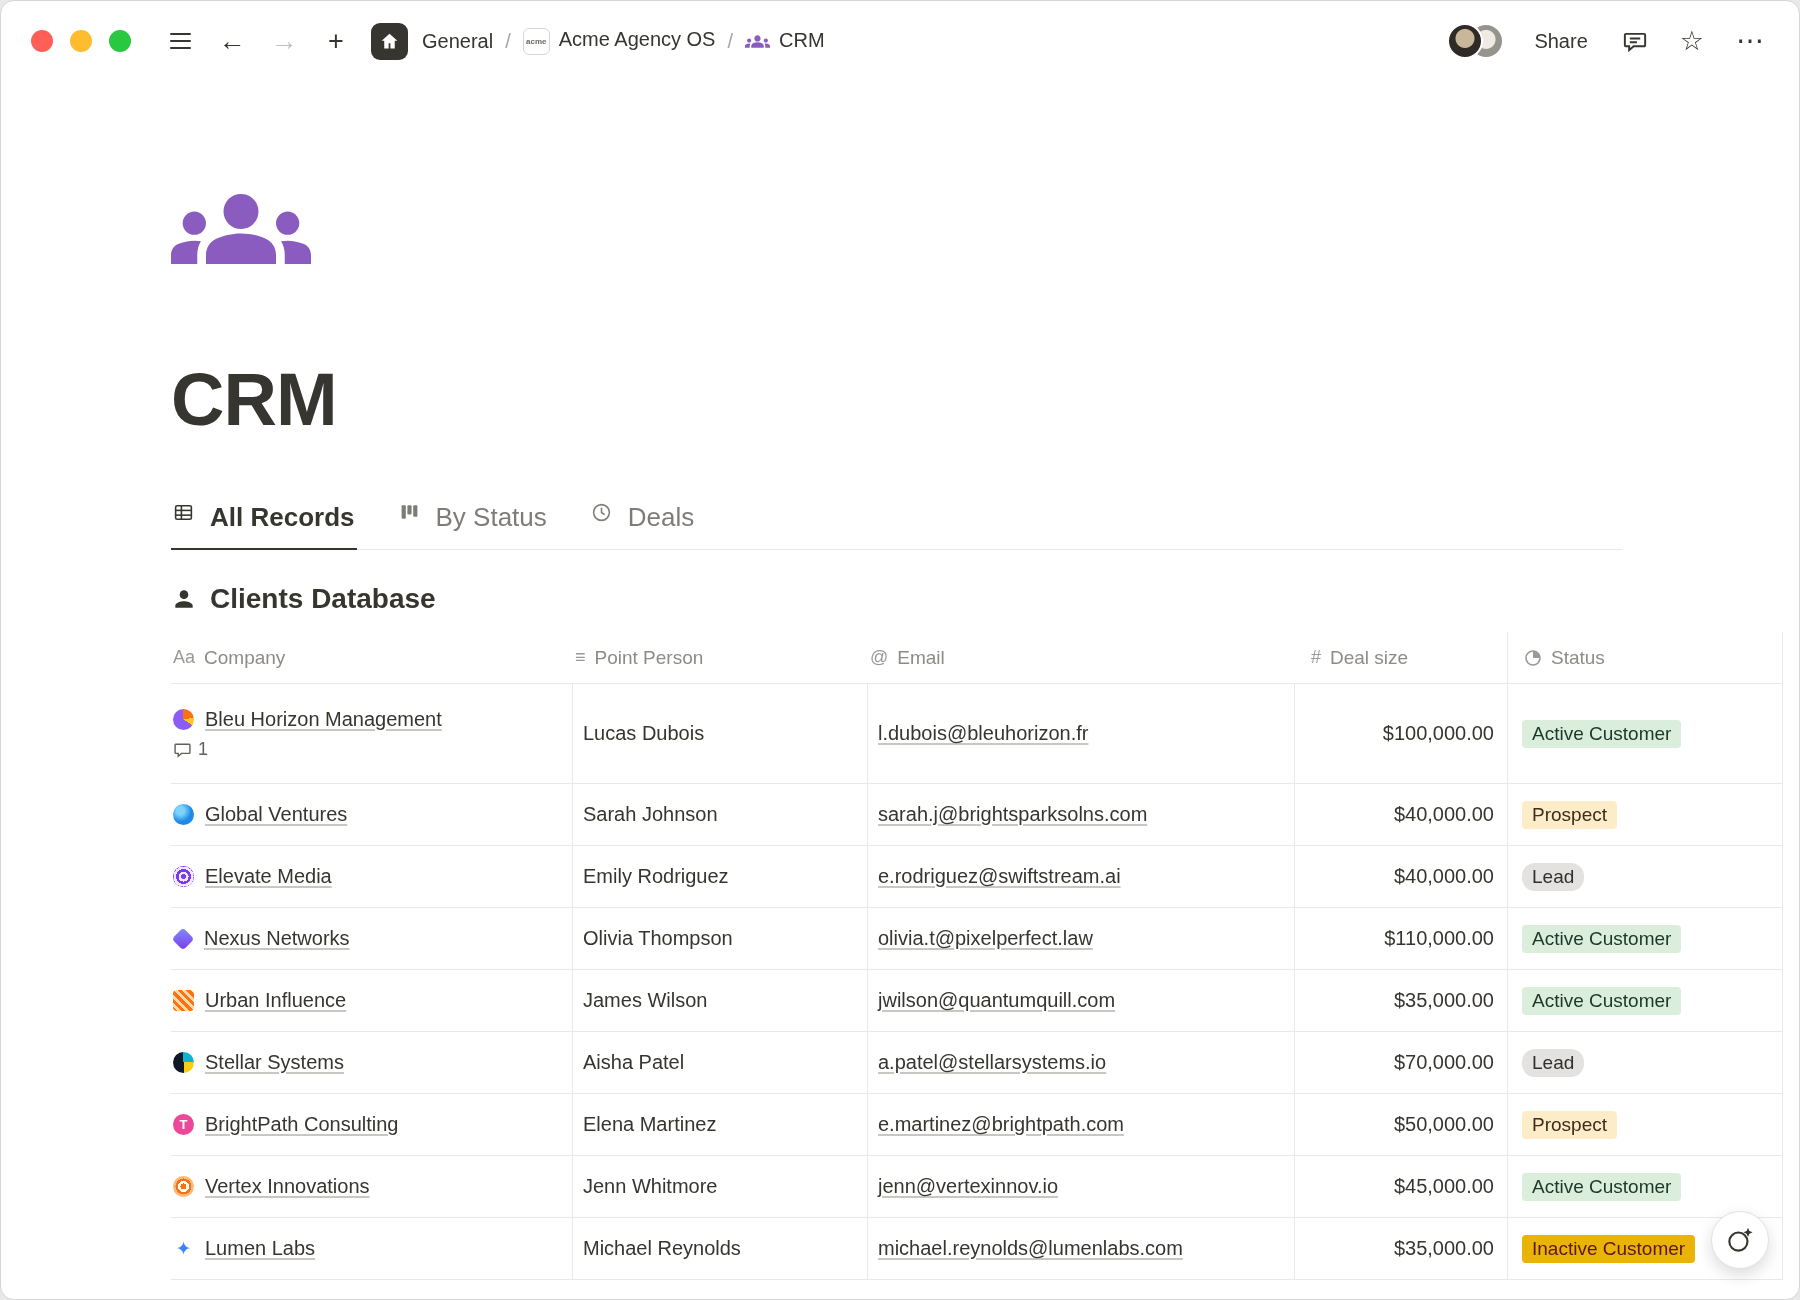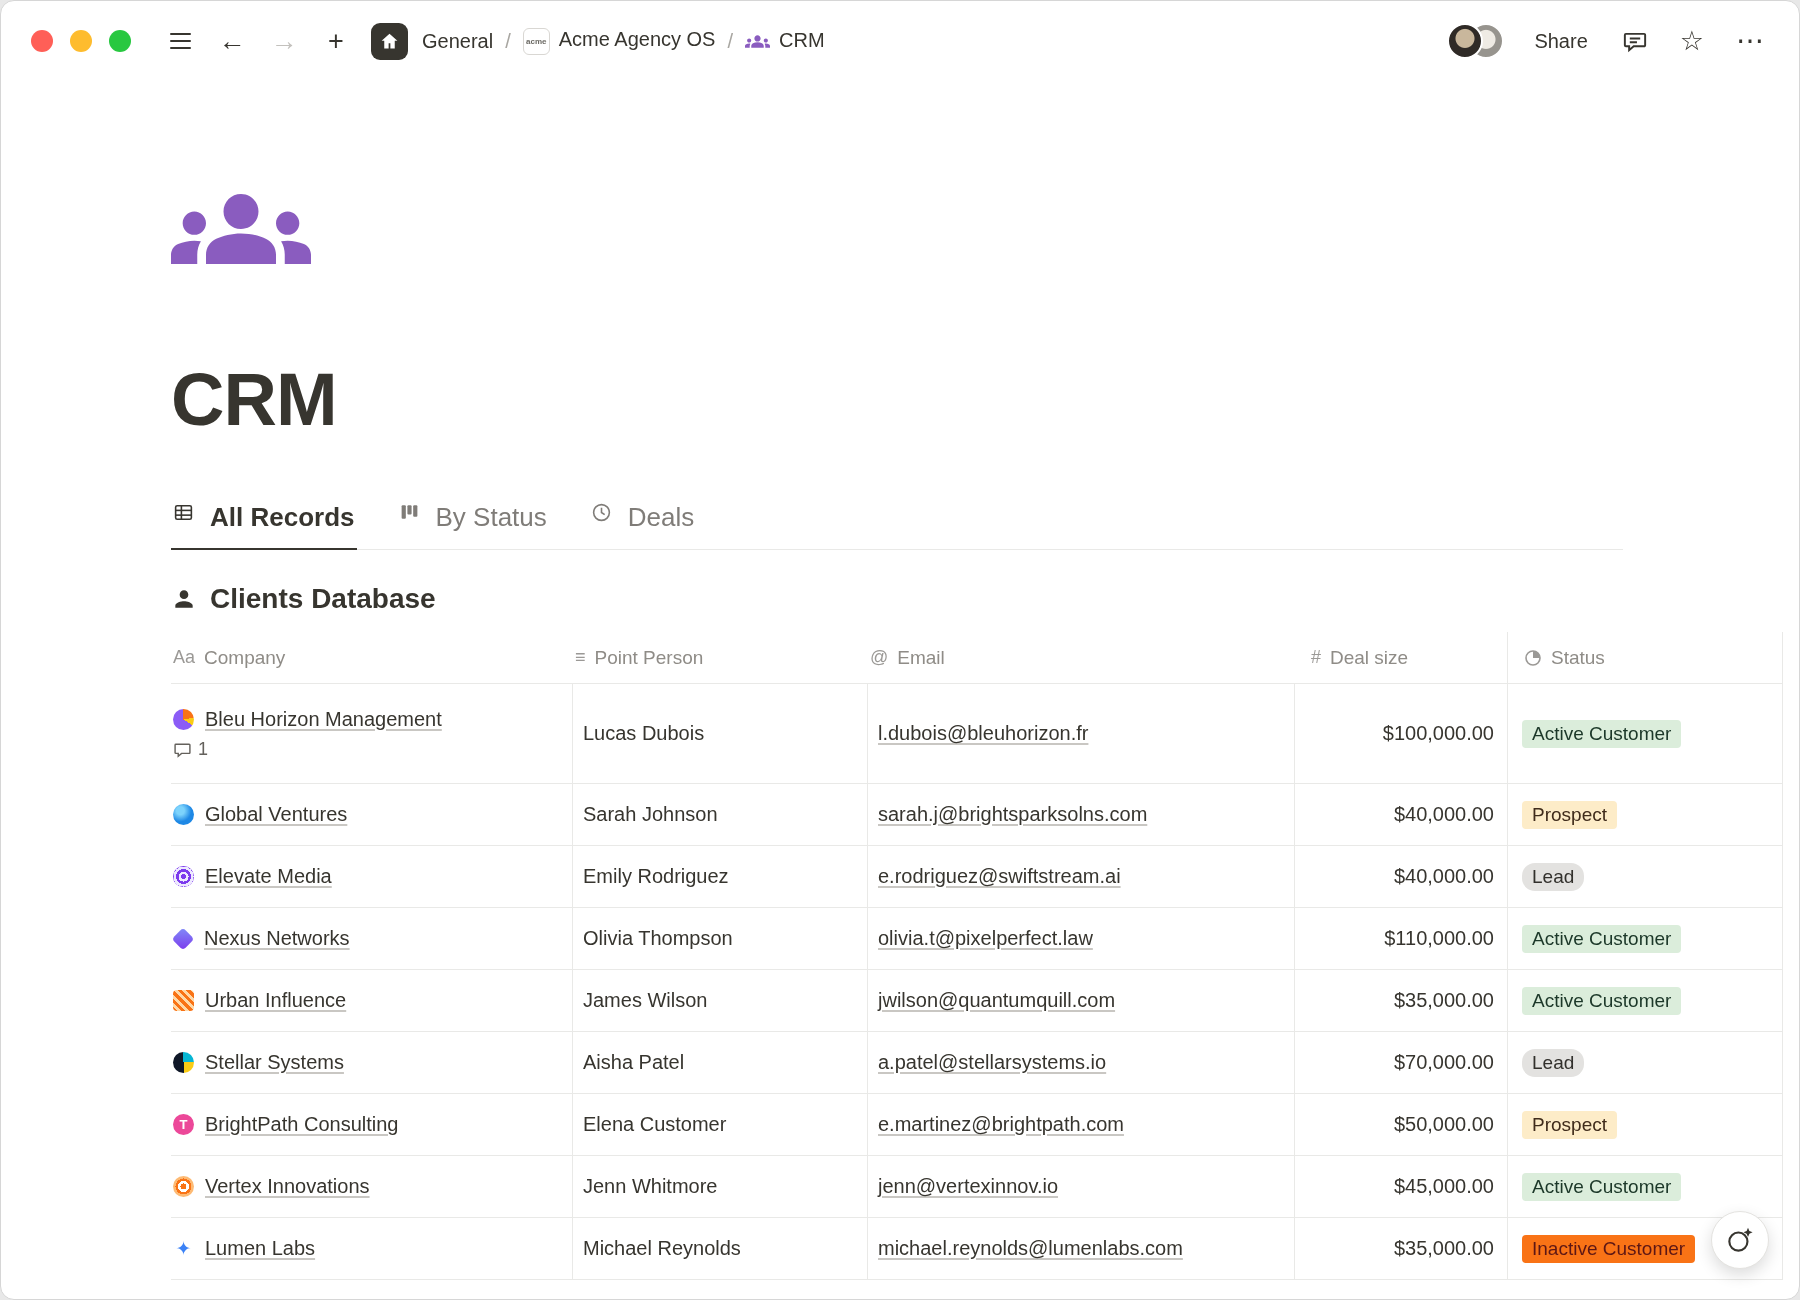--- a/index.html
+++ b/index.html
@@ -88,21 +88,21 @@
   .clink { color:#37352F; font-weight:500; text-decoration:underline; text-decoration-color:#C9C7C3;
     text-underline-offset:3px; cursor:pointer; }
   .elink { color:#37352F; text-decoration:underline; text-decoration-color:#C9C7C3;
     text-underline-offset:3px; cursor:pointer; }
   .c-deal { justify-content:flex-end; padding-right:13px; }
   .c-status { padding-left:14px; }
   .badge { padding:3px 10px; border-radius:4px; font-size:19px; white-space:nowrap; }
   .b-green  { background:#DBEDDB; color:#1C3829; }
   .b-yellow { background:#FDECC8; color:#402C1B; }
   .b-gray   { background:#E3E2E0; color:#32302C;border-radius:13px; }
-  .b-red    { background:#f97316; color:#5D1715; }
+  .b-red    { background:#eab308; color:#5D1715; }
 
   .comment { display:flex; align-items:center; gap:6px; color:#64615C; font-size:18px; cursor:pointer; }
   .comment svg { width:19px; height:19px; }
 
   
   .ic-pie     { border-radius:50%; background:conic-gradient(#F97316 0 22%, #FACC15 22% 34%, #8B5CF6 34% 100%); }
   .ic-globe   { border-radius:50%; background:radial-gradient(circle at 35% 32%, #7DD3FC 0 4px, #1E88E5 11px); }
   .ic-spiral  { border-radius:50%; background:repeating-radial-gradient(circle at 50% 50%, #7C3AED 0 2.5px, #EDE9FE 2.5px 5px); }
   .ic-nexus   { width:16px !important; height:16px !important; margin:2px; border-radius:4px;
                 background:linear-gradient(135deg,#818CF8,#7C3AED); transform:rotate(45deg); }
@@ -374,21 +374,21 @@
           </div>
       </div>
 
       <div class="trow grid-cols">
         <div class="cell c-company">
           <div class="company-line">
             <span class="cicon ic-bright"></span>
             <a class="clink">BrightPath Consulting</a>
           </div>
         </div>
-        <div class="cell">Elena Customer</div>
+        <div class="cell">Elena Martinez</div>
         <div class="cell">
             <a class="elink">e.martinez@brightpath.com</a>
           </div>
         <div class="cell c-deal">$50,000.00</div>
         <div class="cell c-status">
             <span class="badge b-yellow">Prospect</span>
           </div>
       </div>
 
       <div class="trow grid-cols">

